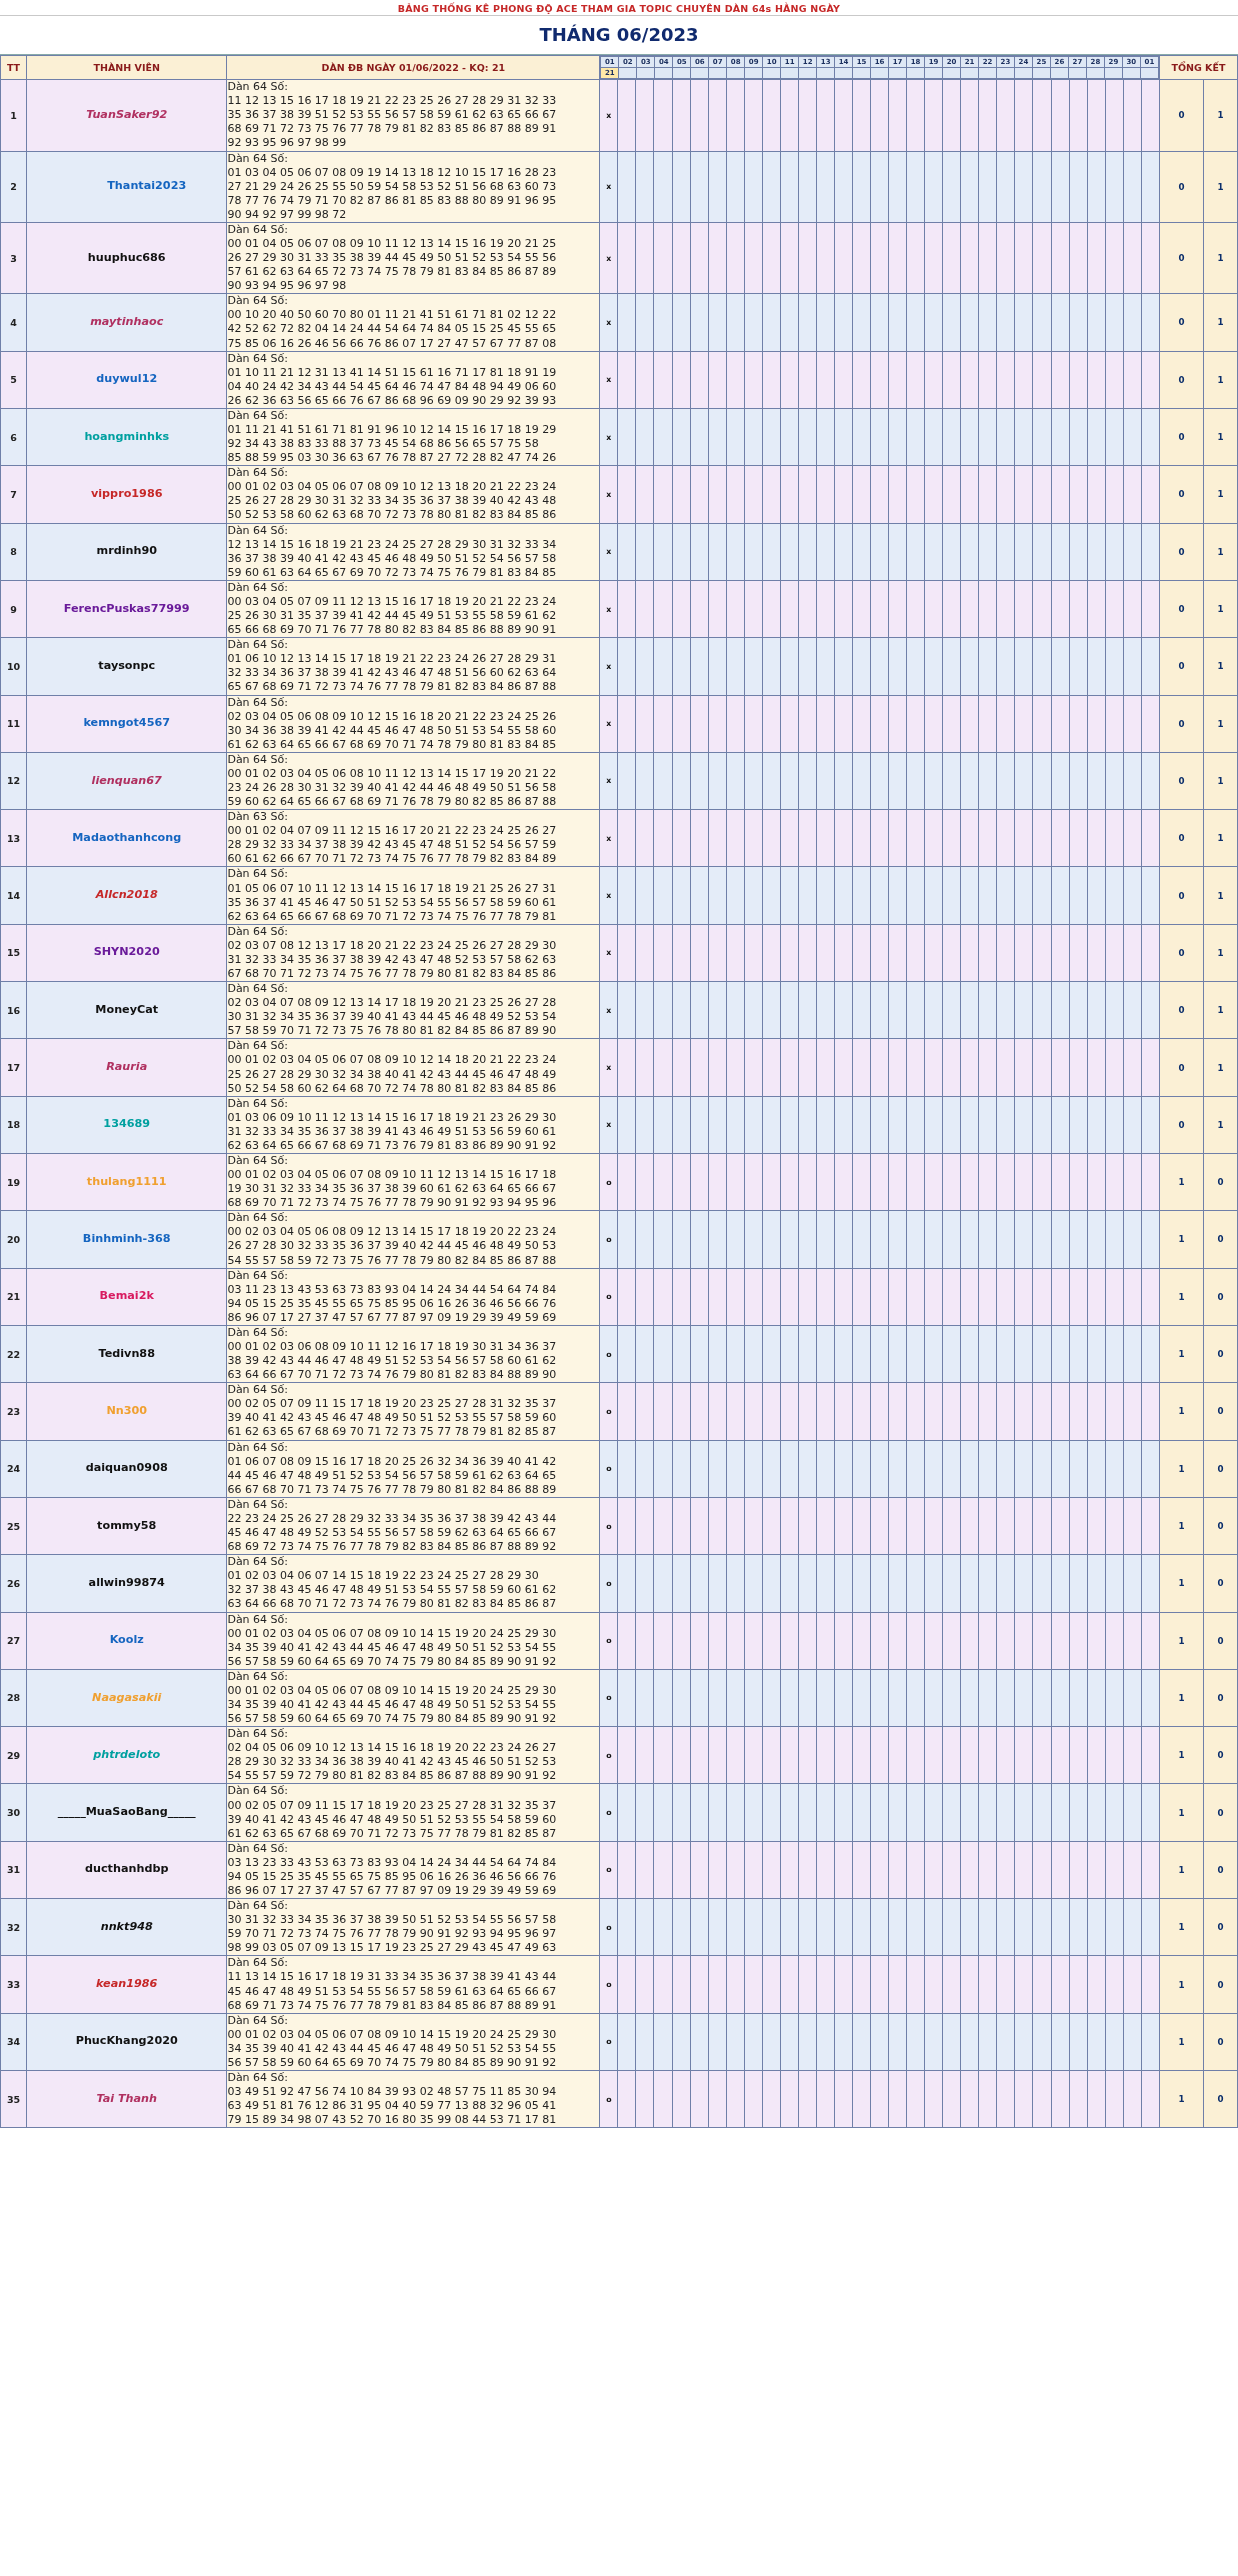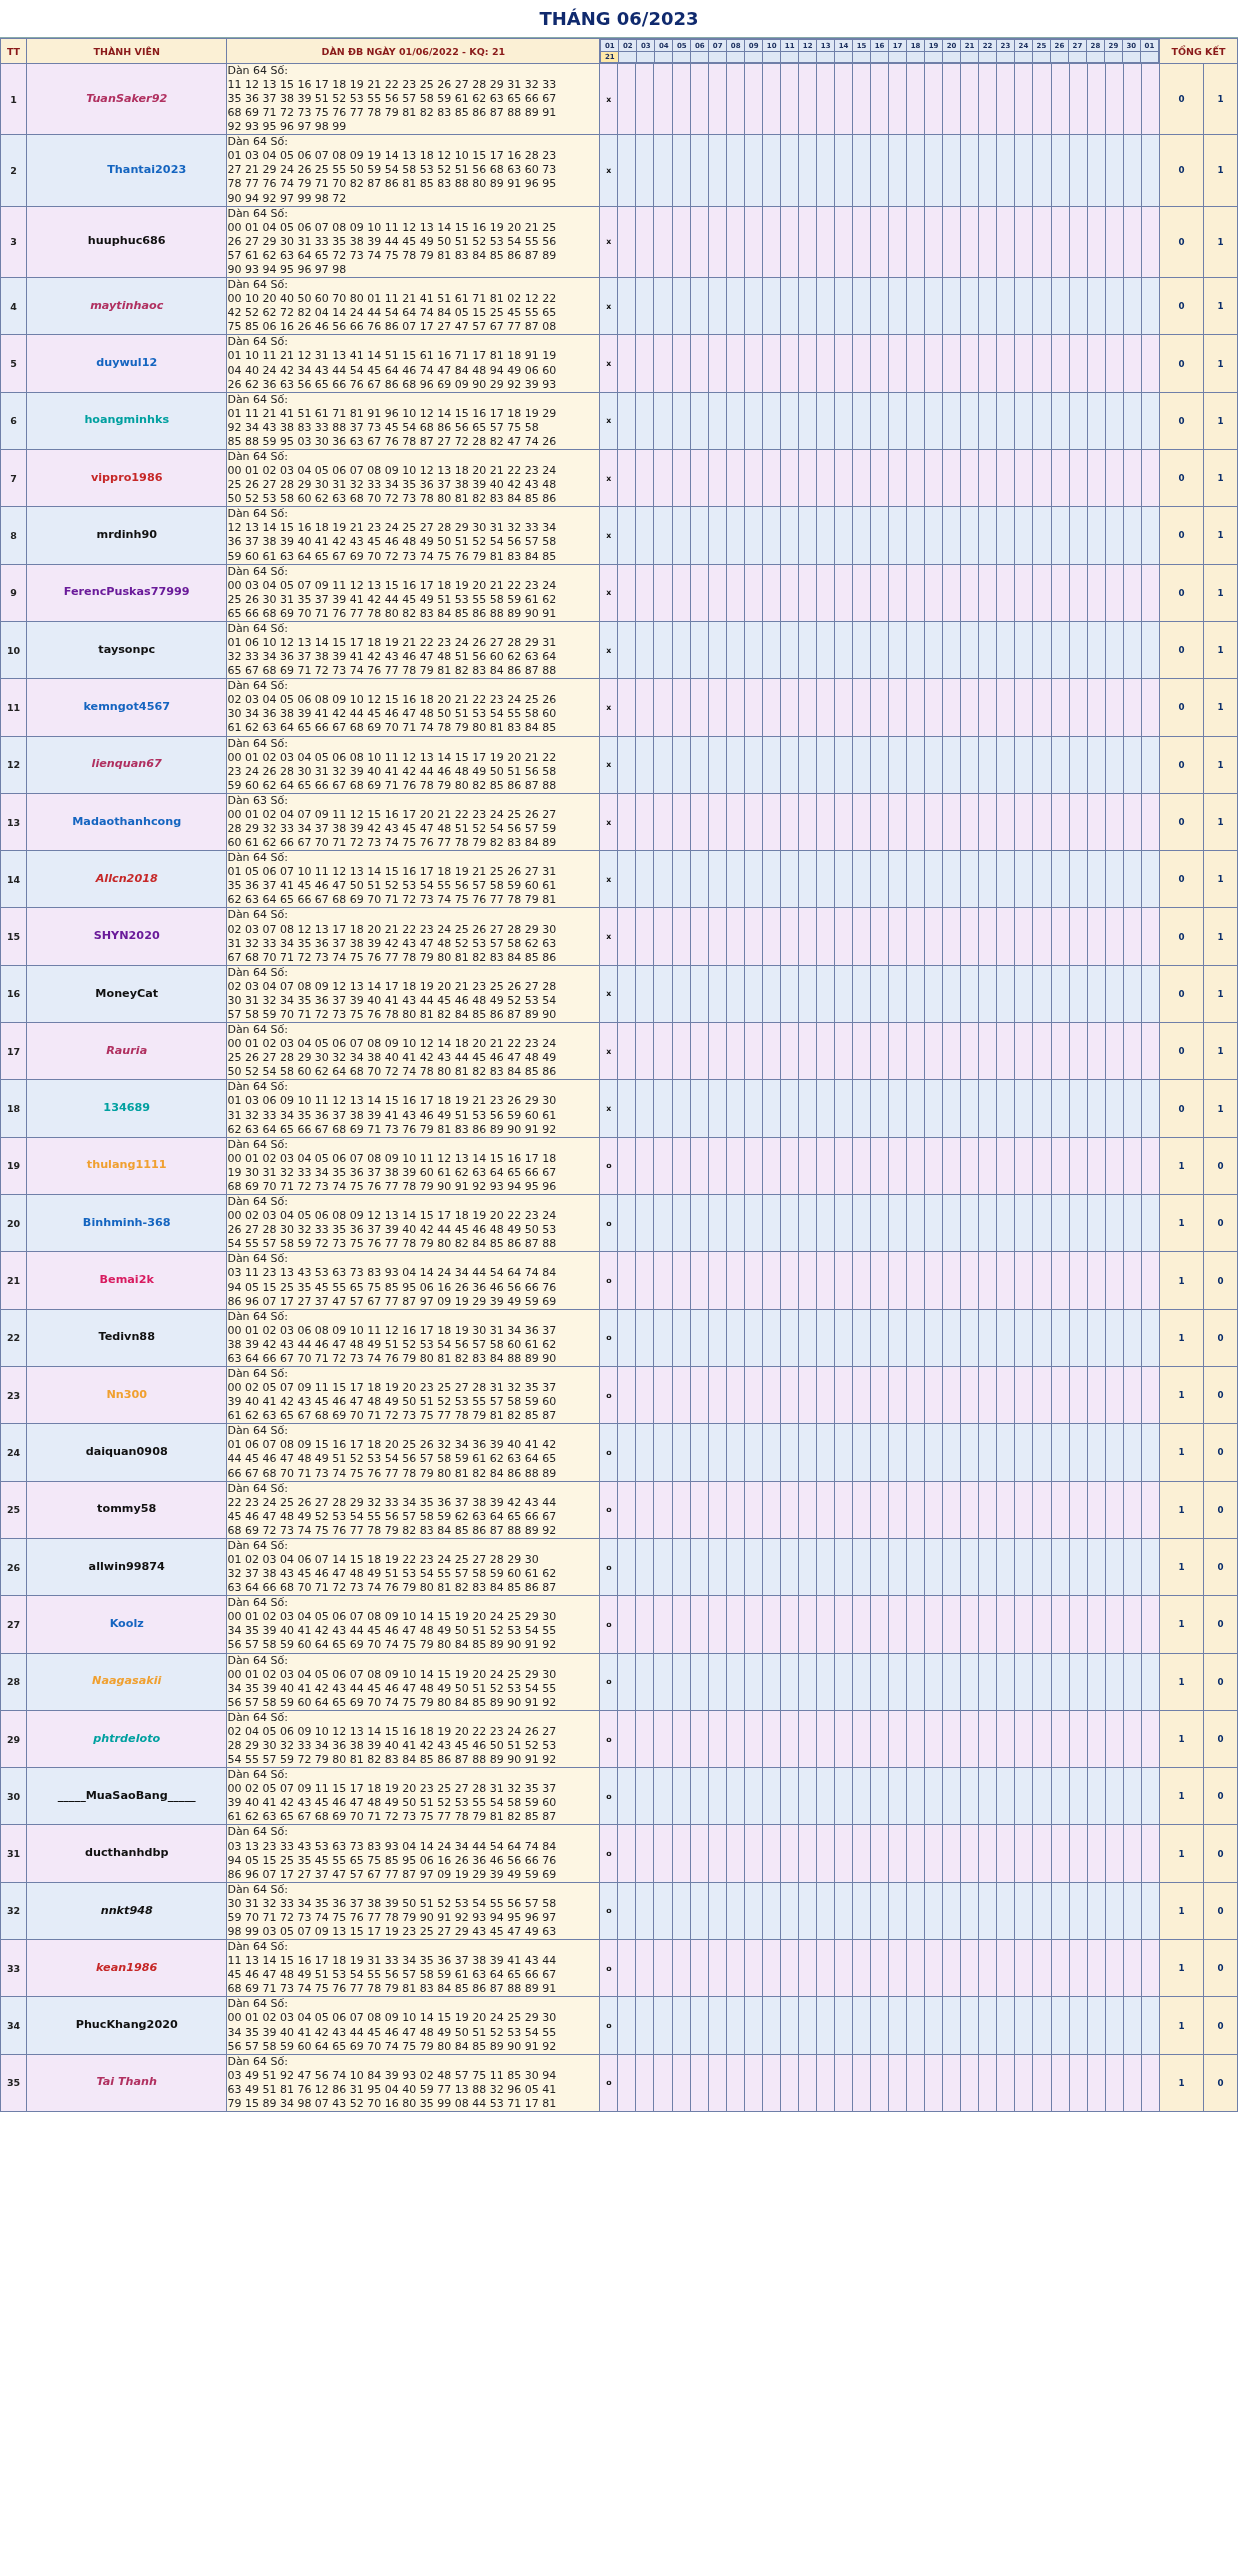--- a/index.html
+++ b/index.html
@@ -159,20 +159,21 @@
   .rowB { background: #e4ecf8; }
   .numsA { background: #fdf6e3; }
 </style>
 </head>
 <body>
 
 <div class="page">
 
   <div class="topbar">
     <div class="headright">
+      <div class="banner-line">BẢNG THỐNG KÊ PHONG ĐỘ ACE THAM GIA TOPIC CHUYÊN DÀN 64s HẰNG NGÀY</div>
       <div class="month-title">THÁNG 06/2023</div>
     </div>
   </div>
 
   <table class="main">
     <colgroup>
       <col class="col-tt">
         <col class="col-mem">
         <col class="col-num">
       <col span="31" style="width:15.6px">

